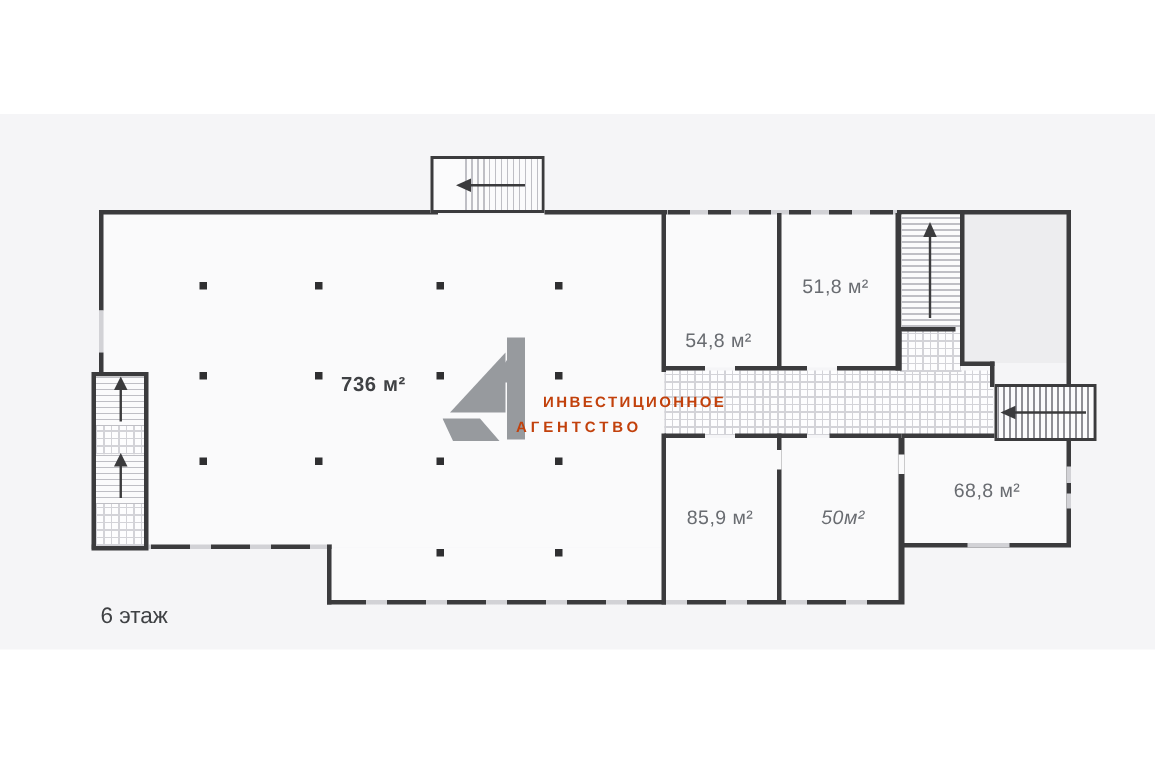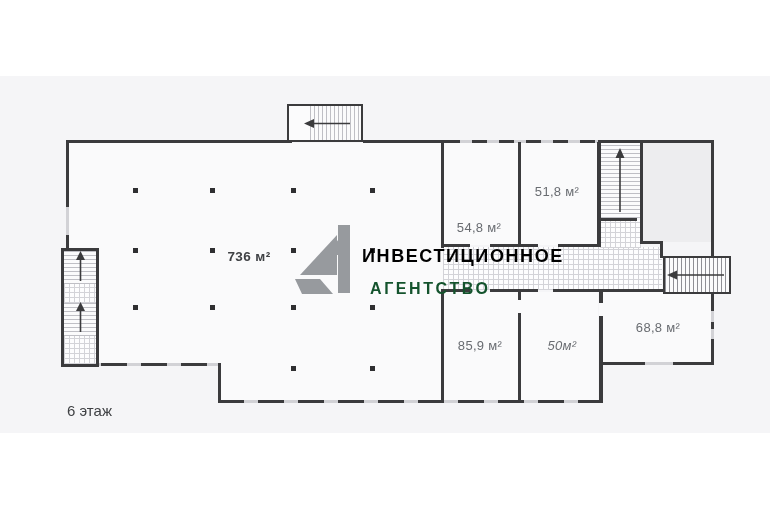--- a/index.html
+++ b/index.html
@@ -23,24 +23,24 @@
         background-image:repeating-linear-gradient(0deg,#bfbfc5 0 1px,transparent 1px 4px);}
   .stairbox{position:absolute;border:2px solid #3b3b3d;background:#fbfbfc;box-sizing:border-box;}
   .shaftbox{position:absolute;border:3px solid #3b3b3d;background:#f8f8f9;box-sizing:border-box;}
   .col{position:absolute;width:5px;height:5px;background:#2f2f31;}
   .room-label{position:absolute;transform:translate(-50%,-50%);font-size:13px;color:#696c71;
         letter-spacing:.3px;white-space:nowrap;}
   .hall-label{position:absolute;transform:translate(-50%,-50%);font-size:13.5px;font-weight:bold;
         color:#3f4144;letter-spacing:.4px;white-space:nowrap;}
   #floor-label{position:absolute;left:67px;top:402px;font-size:15px;color:#3f4144;}
   .arrow{position:absolute;}
-  #wm-line1{position:absolute;left:362px;top:246px;font-size:18px;font-weight:600;
-        letter-spacing:1.6px;color:#000000;white-space:nowrap;}
-  #wm-line2{position:absolute;left:370px;top:280px;font-size:16px;font-weight:600;
-        letter-spacing:2.6px;color:#14532d;white-space:nowrap;}
+  #wm-line1{position:absolute;left:362px;top:263px;font-size:10px;font-weight:600;
+        letter-spacing:1.6px;color:#c2410c;white-space:nowrap;}
+  #wm-line2{position:absolute;left:344px;top:280px;font-size:10px;font-weight:600;
+        letter-spacing:2.6px;color:#c2410c;white-space:nowrap;}
 </style>
 </head>
 <body>
 
 <div id="stage">
   <div id="canvas"></div>
 
   <div id="plan">
 
     <div class="fill" style="left:69px;top:143px;width:374px;height:222px;"></div>

